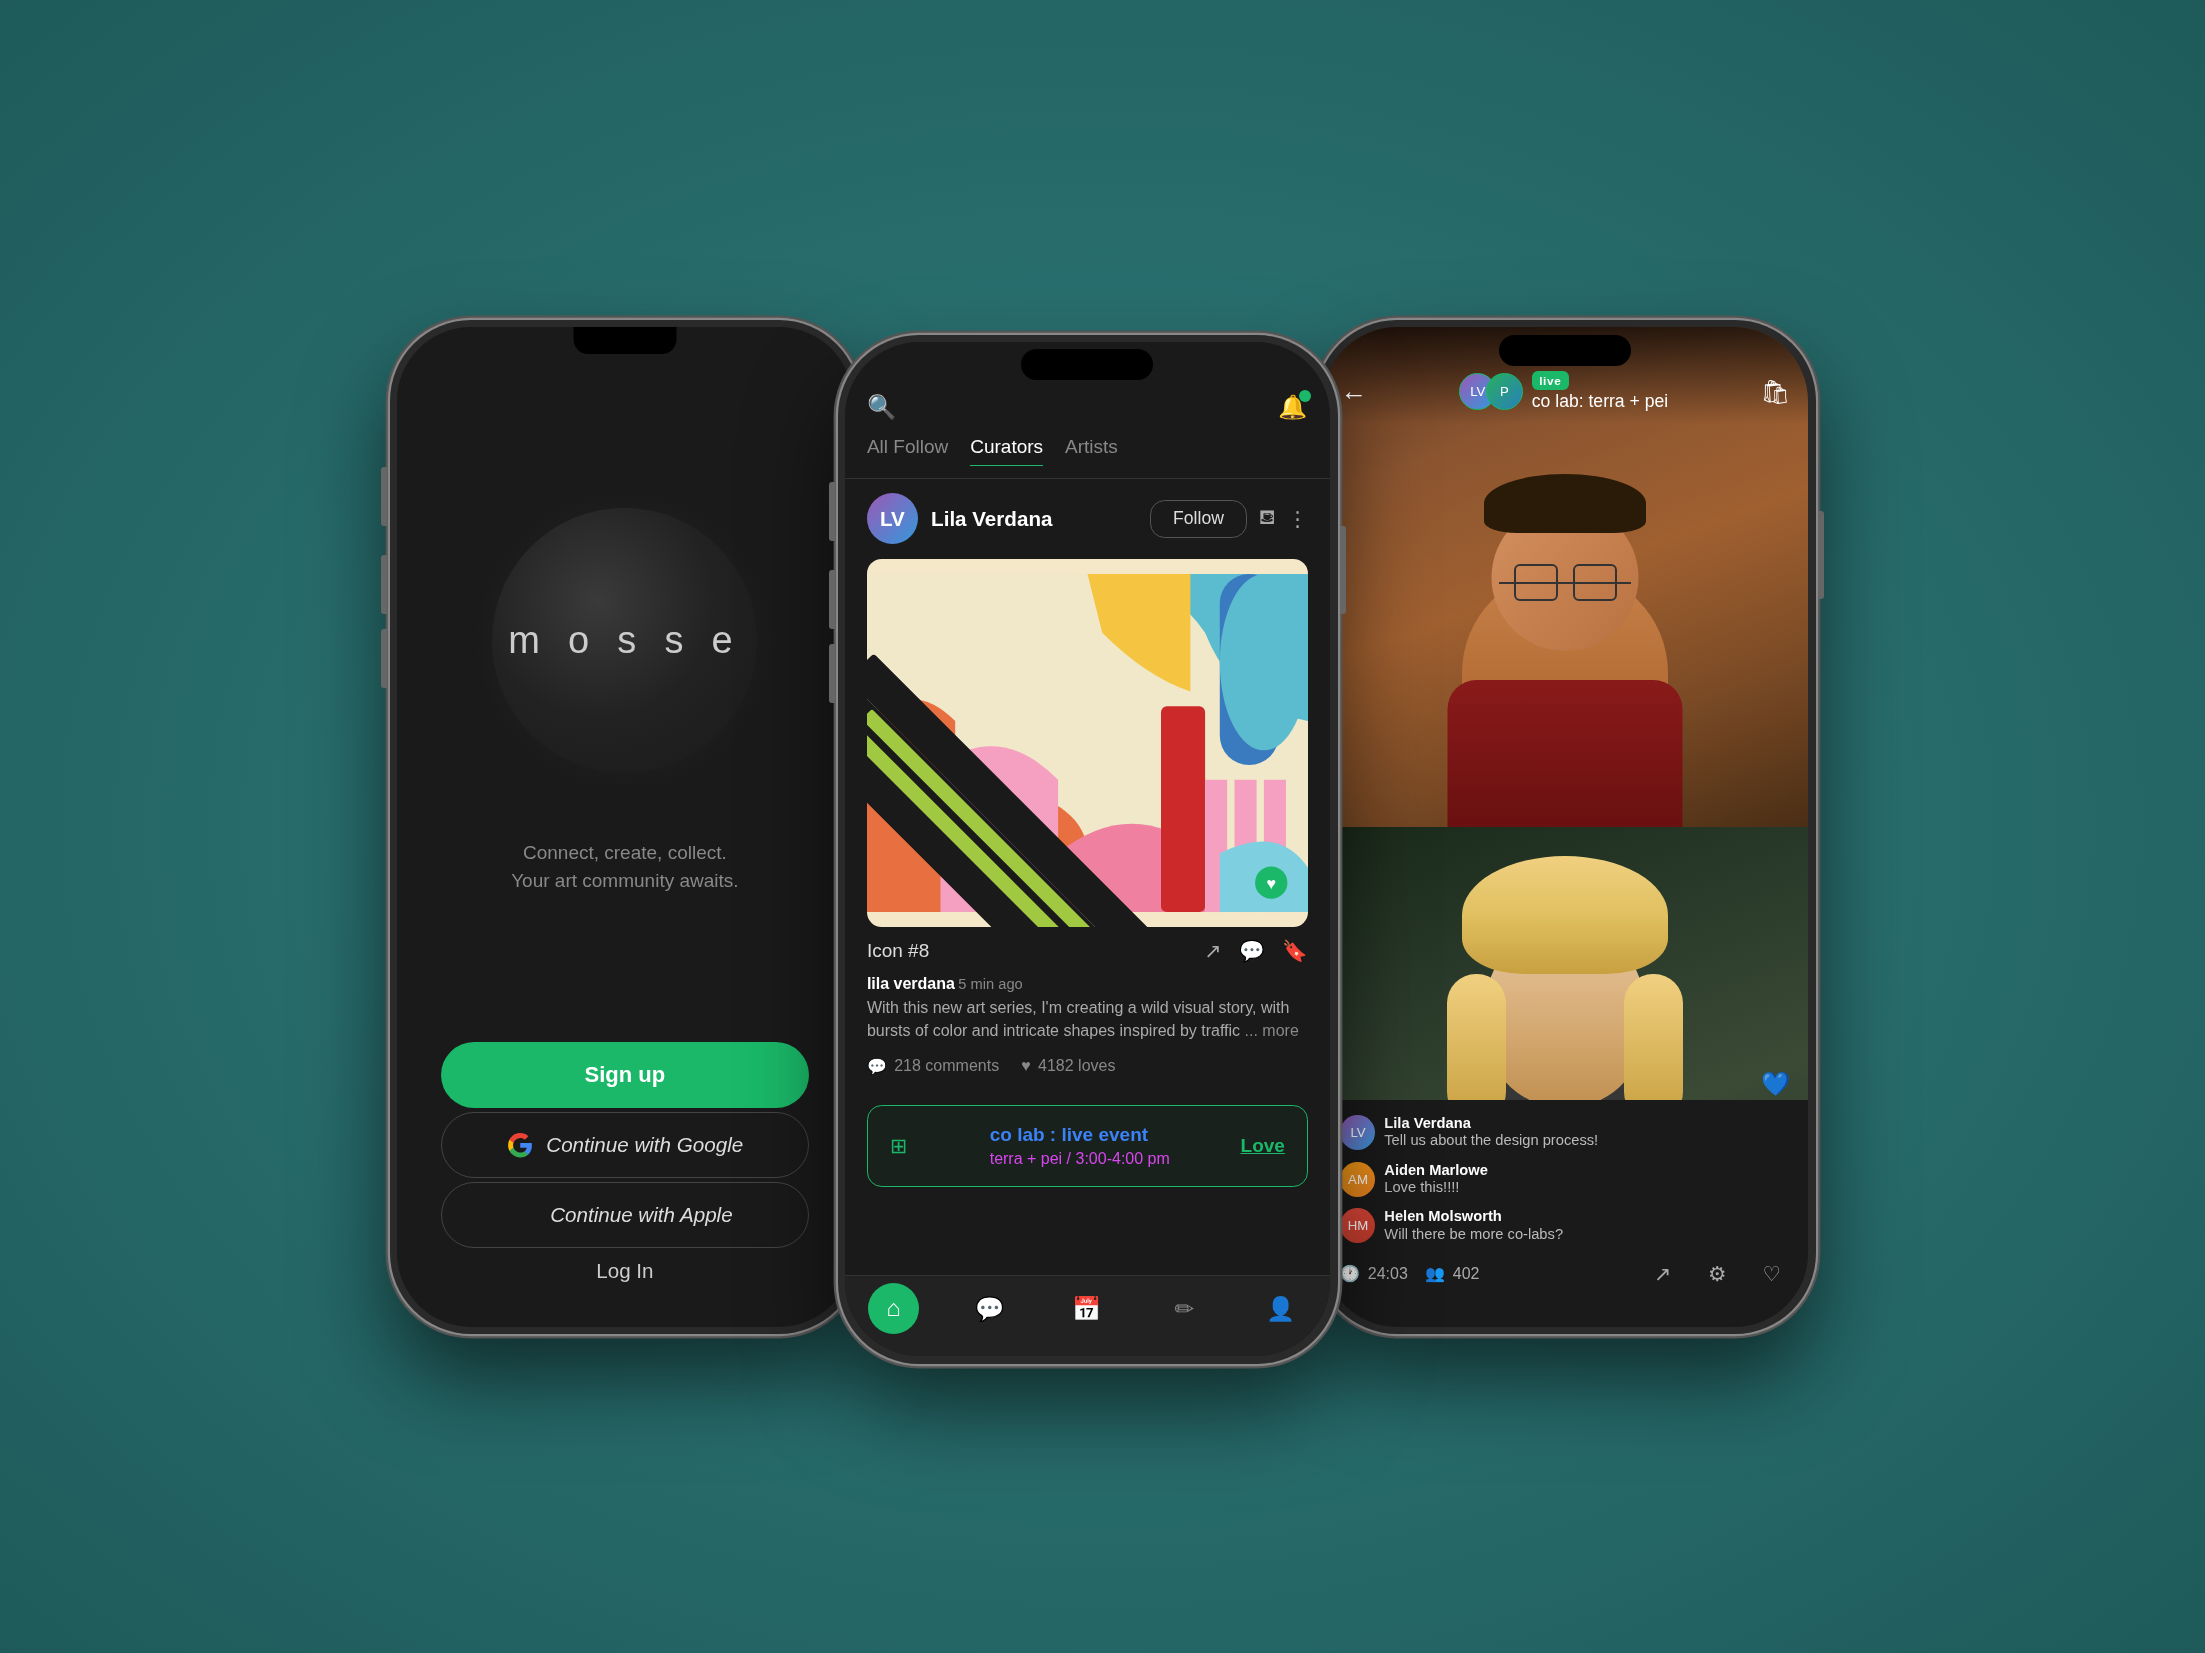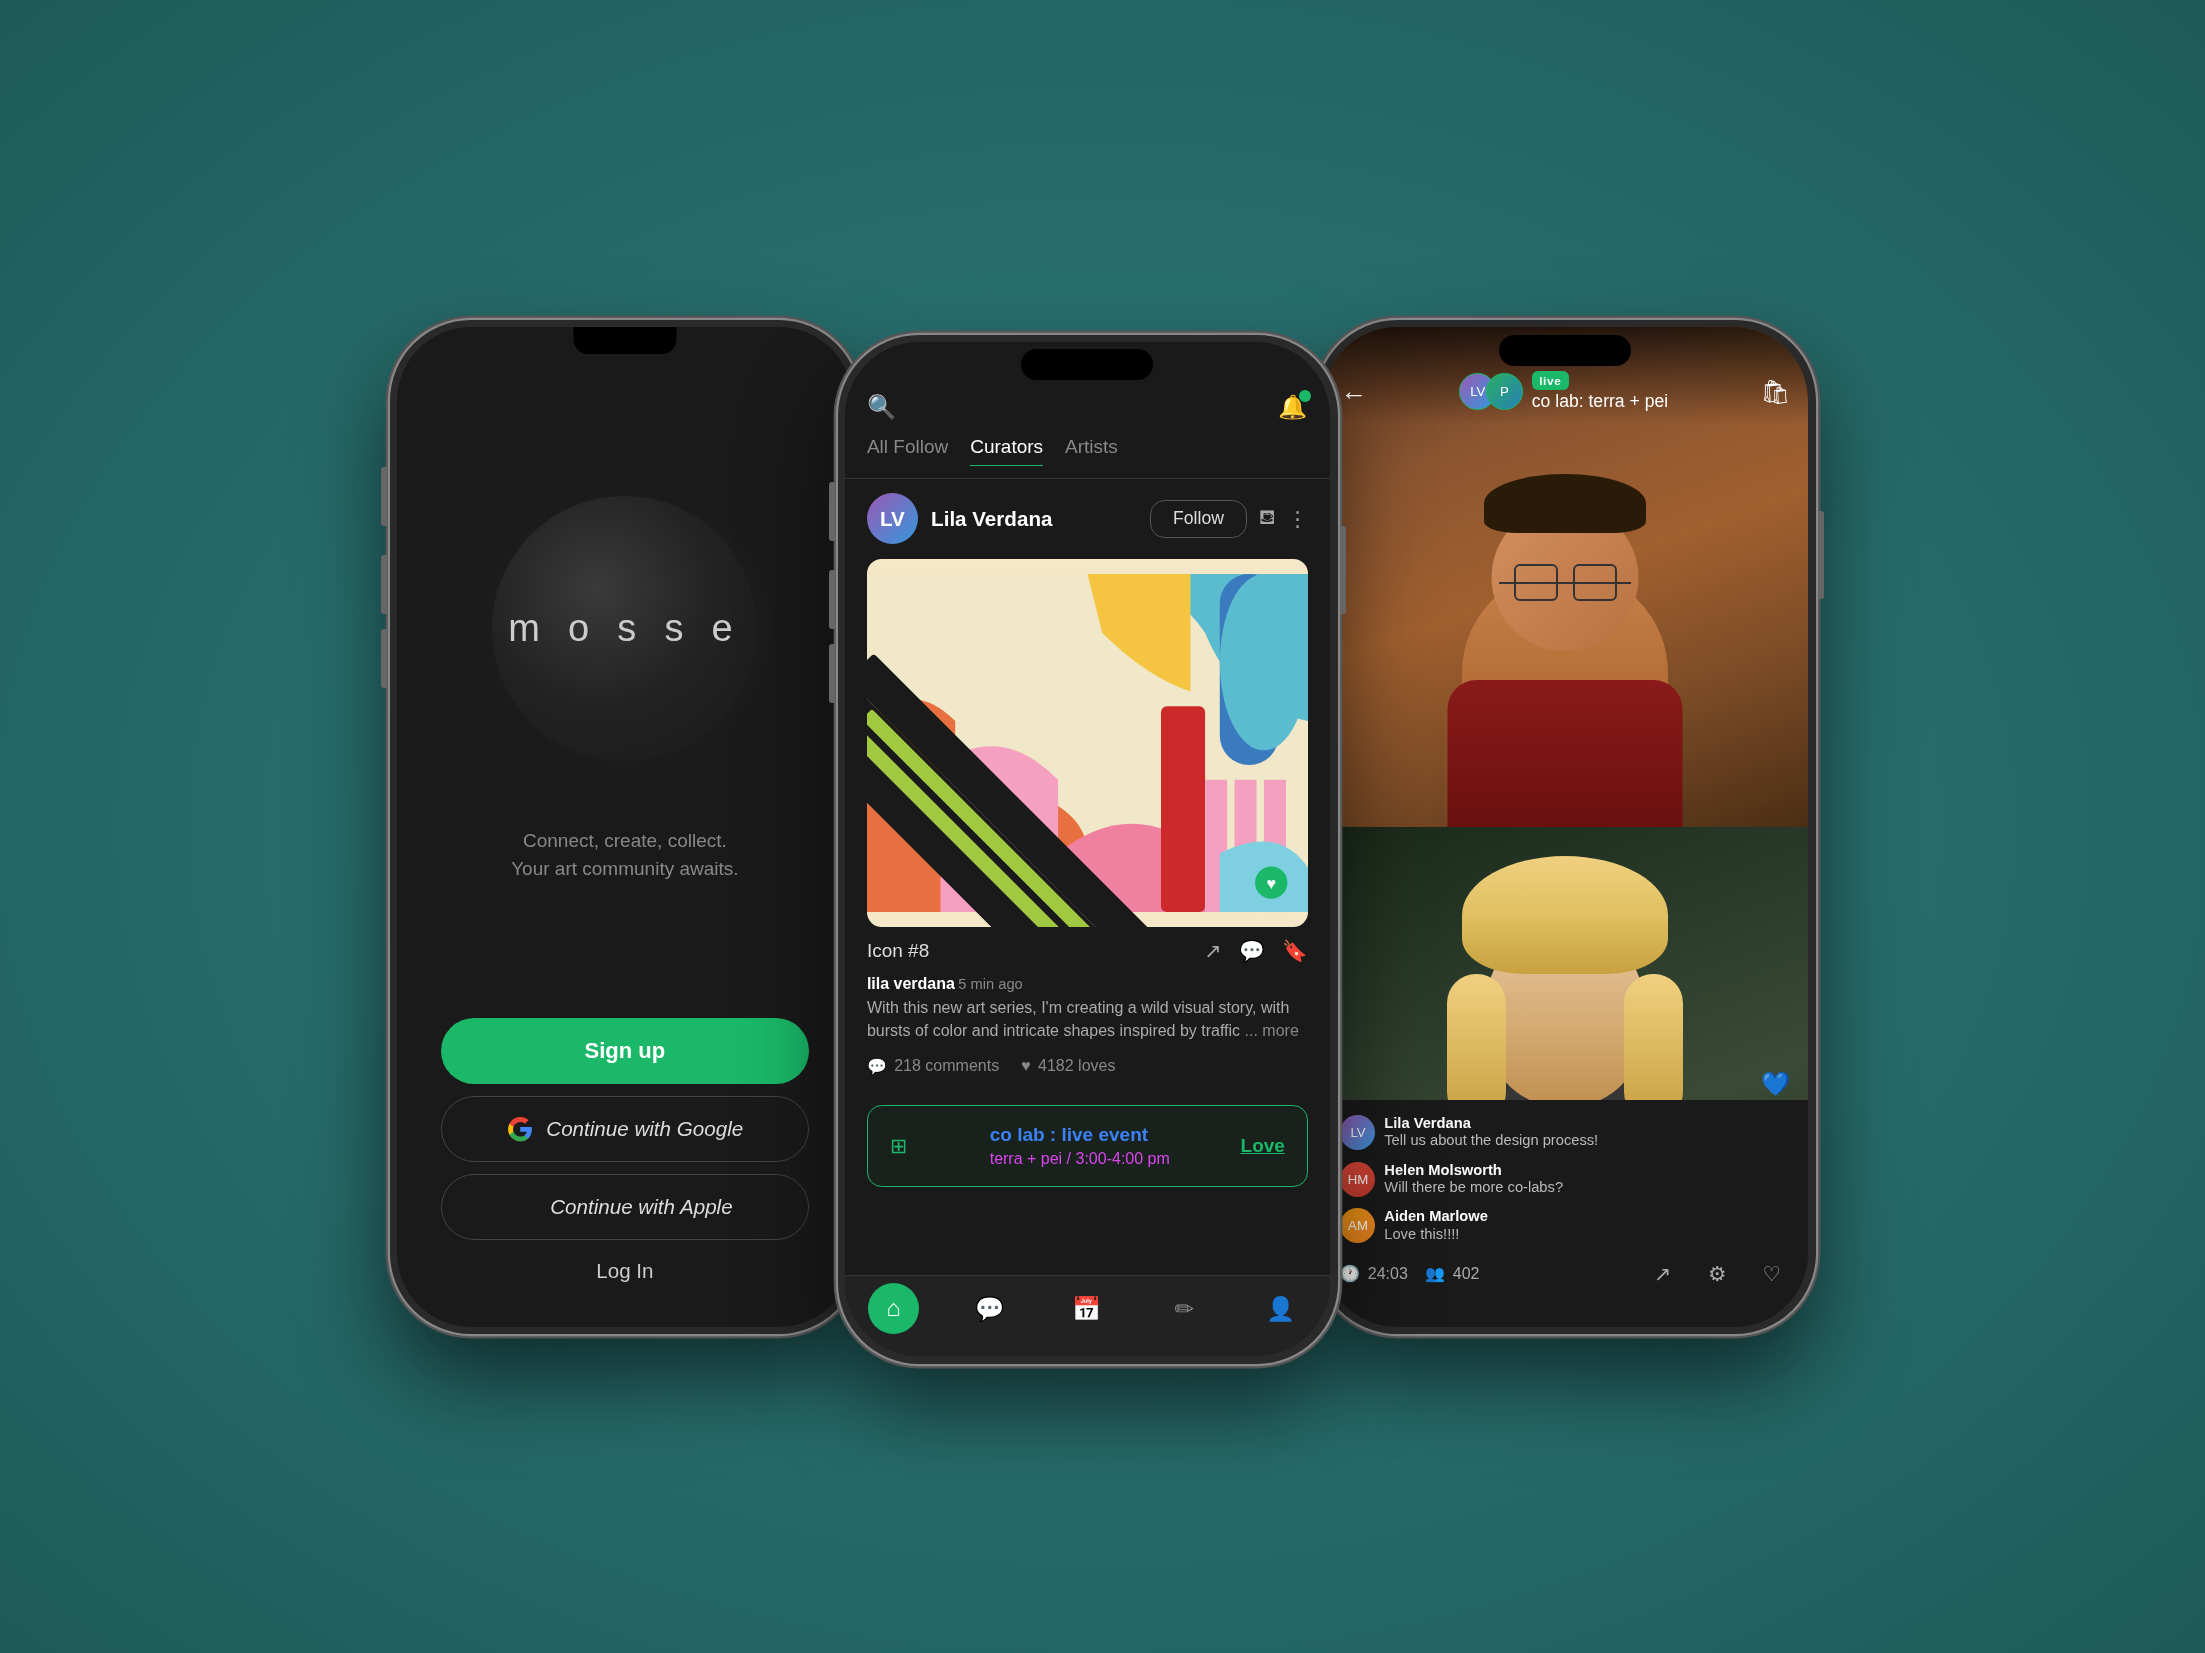--- a/index.html
+++ b/index.html
@@ -149,21 +149,21 @@
     .tagline {
       text-align: center;
       color: #888;
       font-size: 19px;
       line-height: 1.5;
     }
     .auth-buttons {
       width: 100%;
       display: flex;
       flex-direction: column;
-      gap: 12px;
+      gap: 4px;
       margin-top: 47px;
     }
     .btn-signup {
       width: 100%;
       height: 66px;
       border-radius: 33px;
       background: #1ab868;
       border: none;
       color: #fff;
       font-size: 22px;
@@ -915,31 +915,31 @@
         <div class="chat-overlay">
           <div class="chat-messages">
             <div class="chat-msg">
               <div class="chat-avatar">LV</div>
               <div class="chat-bubble">
                 <span class="chat-author">Lila Verdana</span>
                 <span class="chat-text">Tell us about the design process!</span>
               </div>
             </div>
             <div class="chat-msg">
+              <div class="chat-avatar" style="background:linear-gradient(135deg, #F39C12, #E67E22);">AM</div>
+              <div class="chat-bubble">
+                <span class="chat-author">Aiden Marlowe</span>
+                <span class="chat-text">Love this!!!!</span>
+              </div>
+            </div>
+            <div class="chat-msg">
               <div class="chat-avatar" style="background:linear-gradient(135deg, #E74C3C, #C0392B);">HM</div>
               <div class="chat-bubble">
                 <span class="chat-author">Helen Molsworth</span>
                 <span class="chat-text">Will there be more co-labs?</span>
-              </div>
-            </div>
-            <div class="chat-msg">
-              <div class="chat-avatar" style="background:linear-gradient(135deg, #F39C12, #E67E22);">AM</div>
-              <div class="chat-bubble">
-                <span class="chat-author">Aiden Marlowe</span>
-                <span class="chat-text">Love this!!!!</span>
               </div>
             </div>
           </div>
 
           <div style="display:flex; align-items:center; justify-content:space-between; margin-bottom:10.3px;">
             <div class="call-stats">
               <div class="call-time">
                 <span>🕐</span>
                 <span>24:03</span>
               </div>

